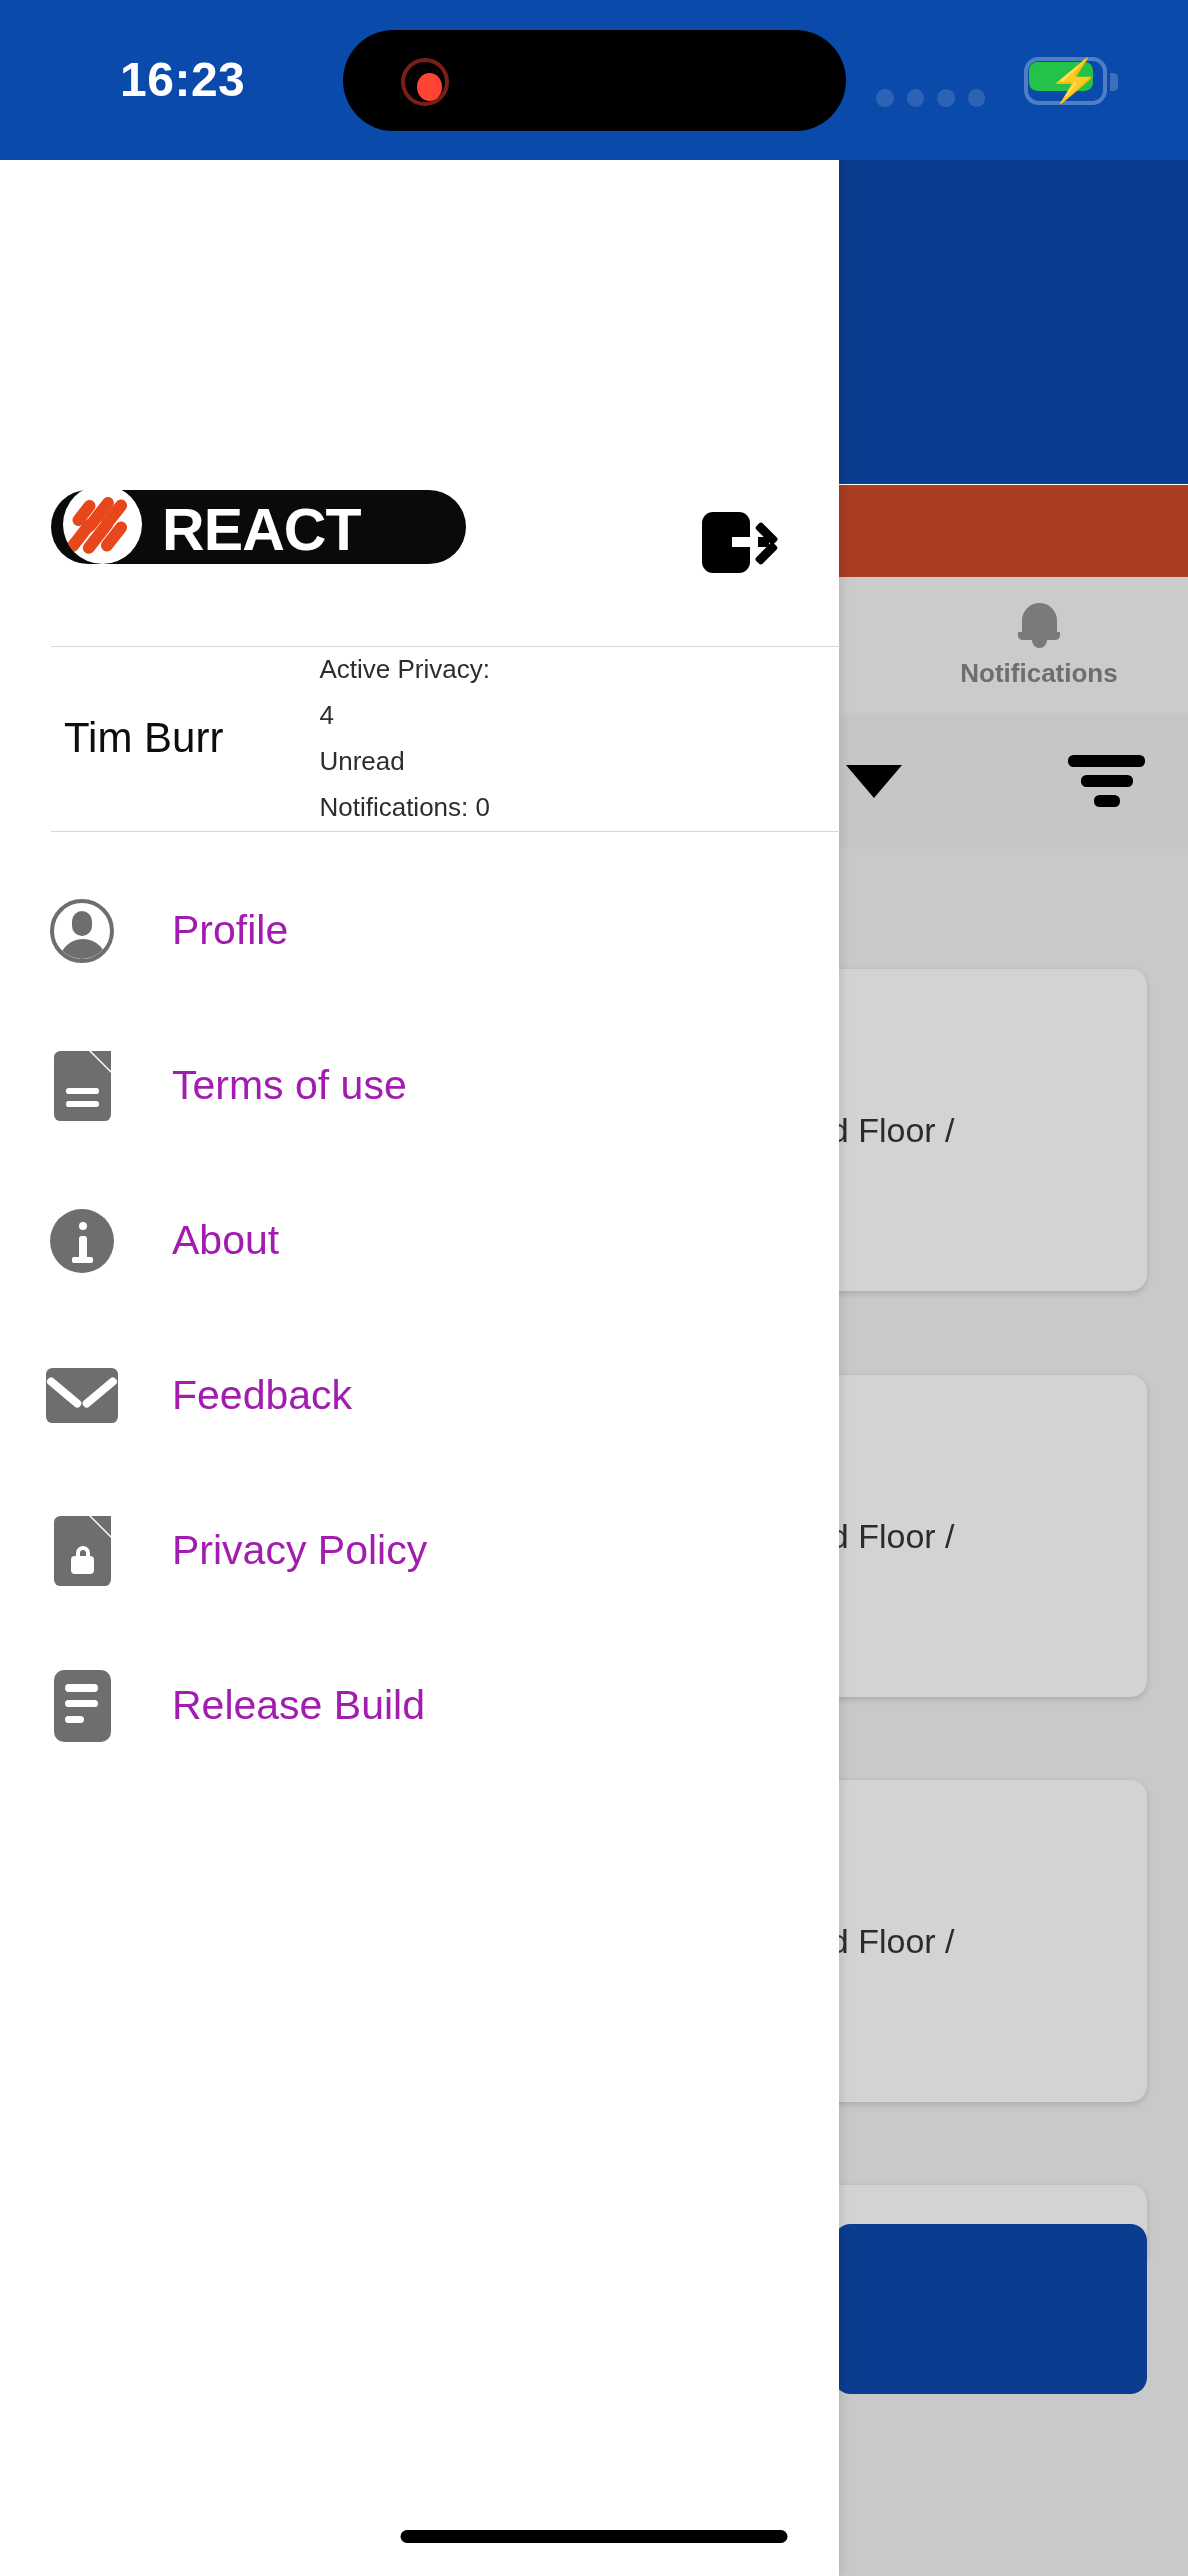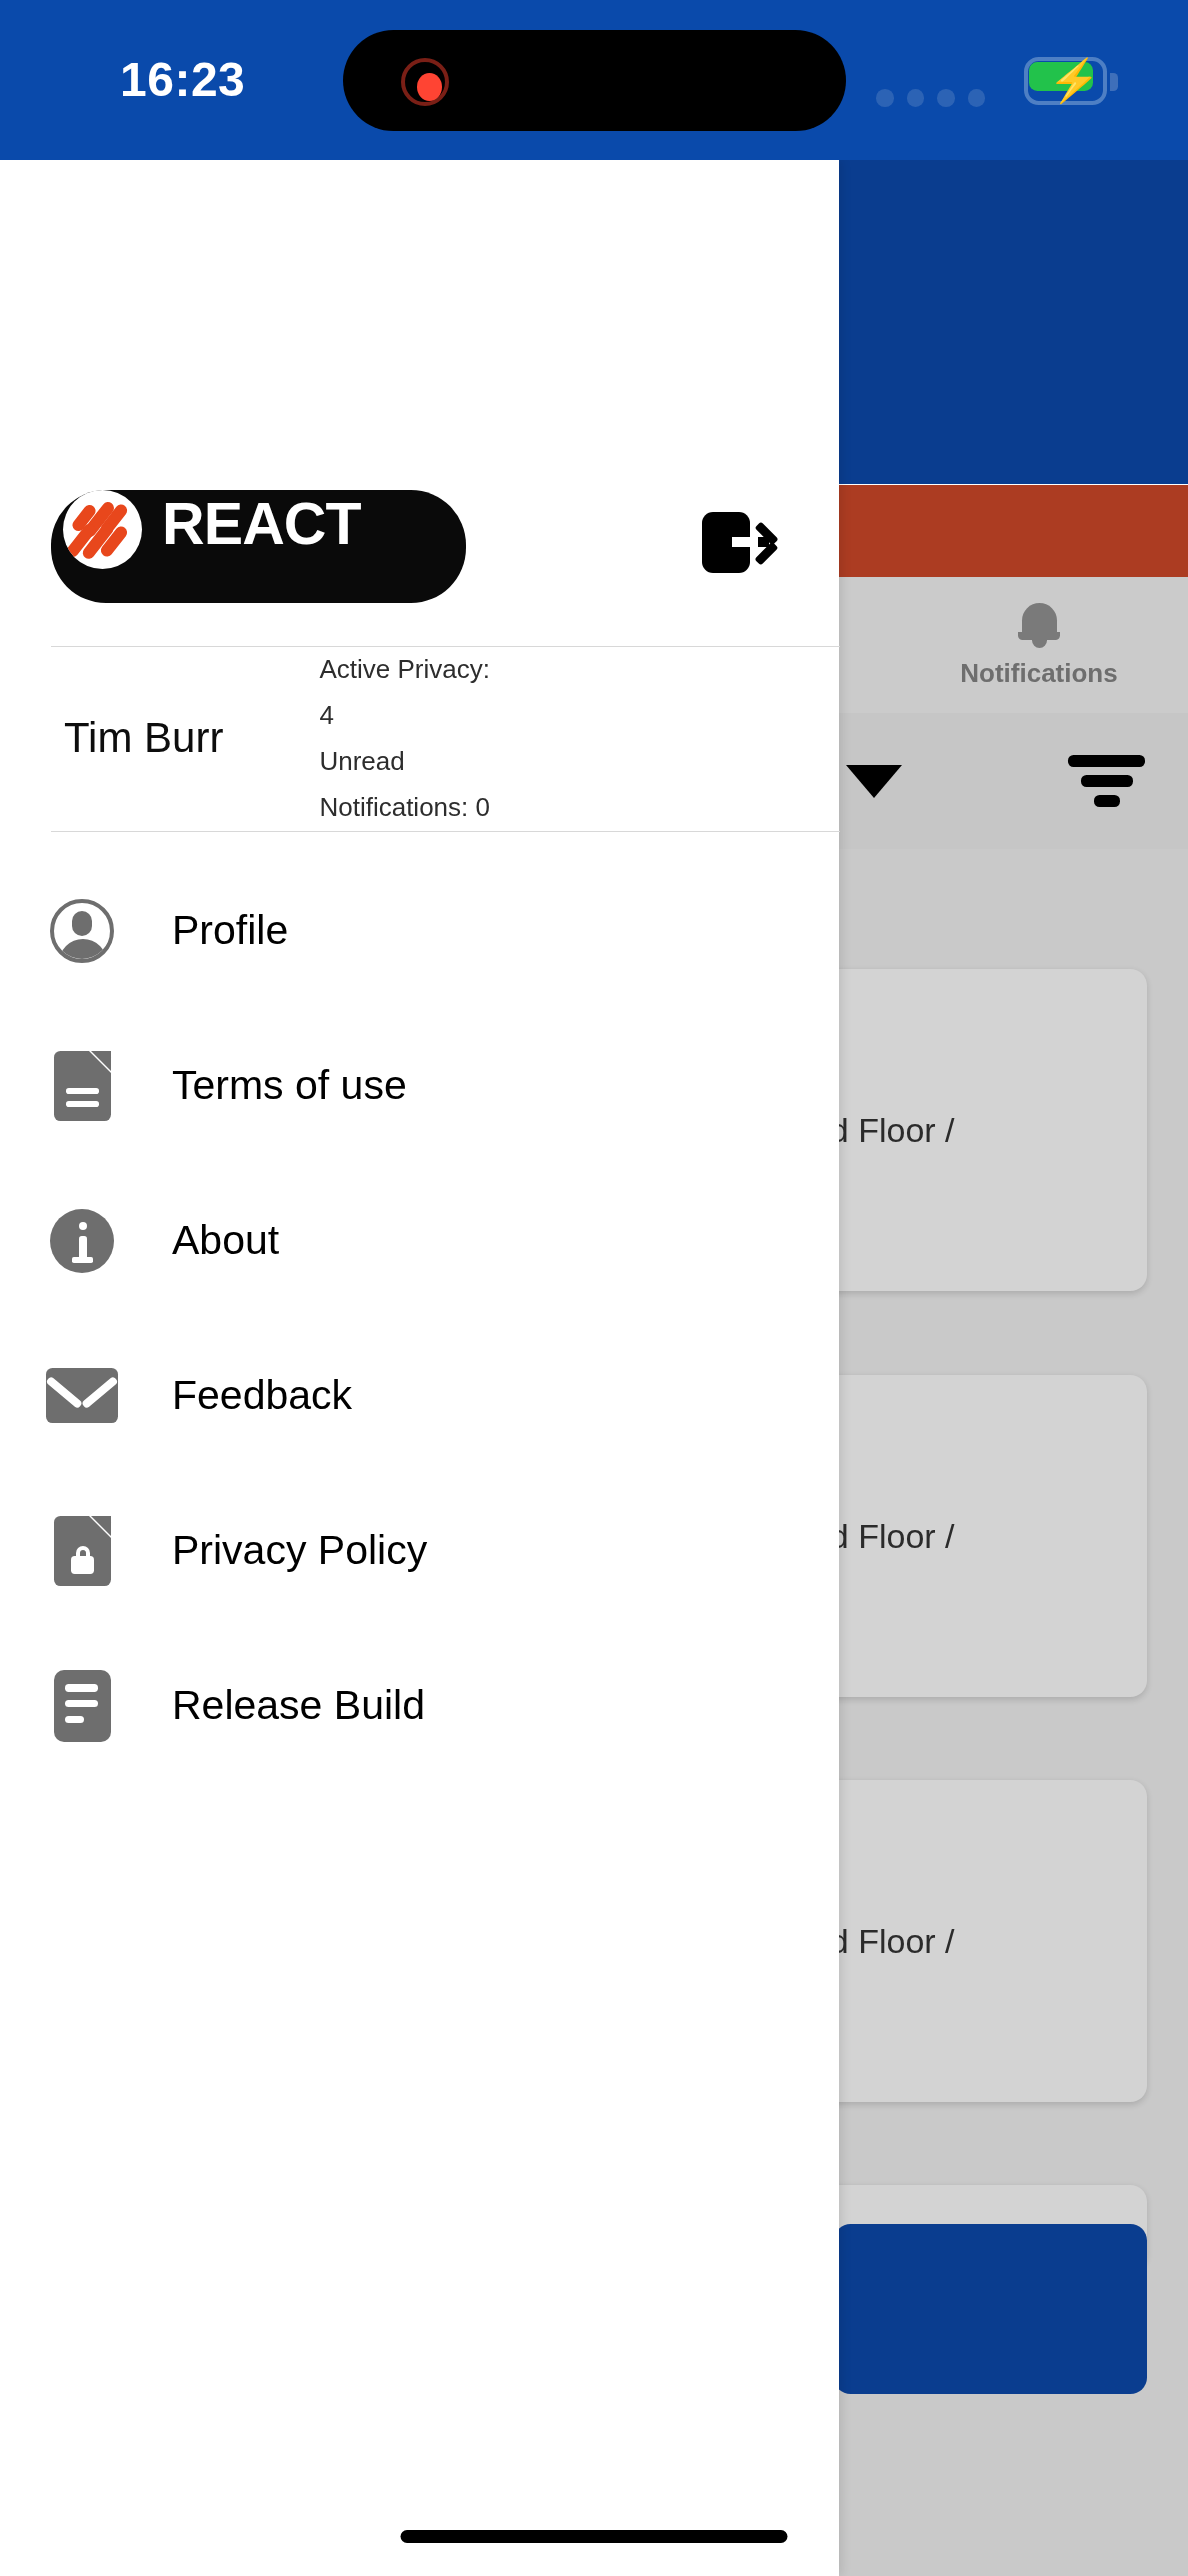--- a/index.html
+++ b/index.html
@@ -126,23 +126,23 @@
     color:#fff; font-size:42px; line-height:50px; text-align:center;
   }
 
   
   .drawer {
     position:absolute; left:0; top:160px; width:839px; bottom:0;
     background:#ffffff; z-index:30;
     box-shadow:2.8px 0 9.2px rgba(0,0,0,.10);
   }
   .logo {
-    position:absolute; left:51px; top:330px; width:415px; height:113px;
+    position:absolute; left:51px; top:330px; width:415px; height:74px;
     background:#0A0A0A; border-radius:55px;
-    display:flex; align-items:flex-start;
+    display:flex; align-items:flex-end;
   }
   .logo .mark {
     width:79px; height:79px; margin-left:12px; border-radius:50%;
     background:#fff; position:relative; overflow:hidden;
   }
   .logo .mark span {
     position:absolute; background:#E8471C; border-radius:6.4px;
     width:12px; transform:rotate(38deg); transform-origin:center;
   }
   .logo .mark span:nth-child(1){ left:14.7px; top:13px; height:30px; }
@@ -185,21 +185,21 @@
     display:flex; align-items:center;
   }
   .username { font-size:42px; color:#0D0D0D; font-weight:500; margin-left:64px; }
   .userstats { margin-left:96px; font-size:26px; color:#2D2D2D; line-height:1.77; }
 
   .menu { position:absolute; left:0; top:693px; width:839px; }
   .menu-item {
     display:flex; align-items:center; height:155px; padding-left:44px;
   }
   .menu-icon { width:76px; display:flex; justify-content:center; }
-  .menu-label { font-size:41px; color:#000000; margin-left:52px; }
+  .menu-label { font-size:41px; color:#a21caf; margin-left:52px; }
 
   
   .ic-profile { width:64px; height:64px; border:4.6px solid #6E6E6E; border-radius:50%; position:relative; overflow:hidden; }
   .ic-profile .h { position:absolute; left:18.4px; top:8.3px; width:20px; height:25px; background:#6E6E6E; border-radius:10px; }
   .ic-profile .b { position:absolute; left:4.6px; top:36px; width:48px; height:33px; background:#6E6E6E; border-radius:24px 24px 0 0; }
 
   .ic-info { width:64px; height:64px; border-radius:50%; background:#6E6E6E; position:relative; }
   .ic-info .d { position:absolute; left:28.6px; top:13px; width:8.3px; height:8.3px; background:#fff; border-radius:50%; }
   .ic-info .s { position:absolute; left:28.6px; top:27px; width:8.3px; height:27px; background:#fff; border-radius:2.8px; }
   .ic-info .f { position:absolute; left:22px; top:48px; width:21px; height:6.4px; background:#fff; border-radius:1.8px; }

